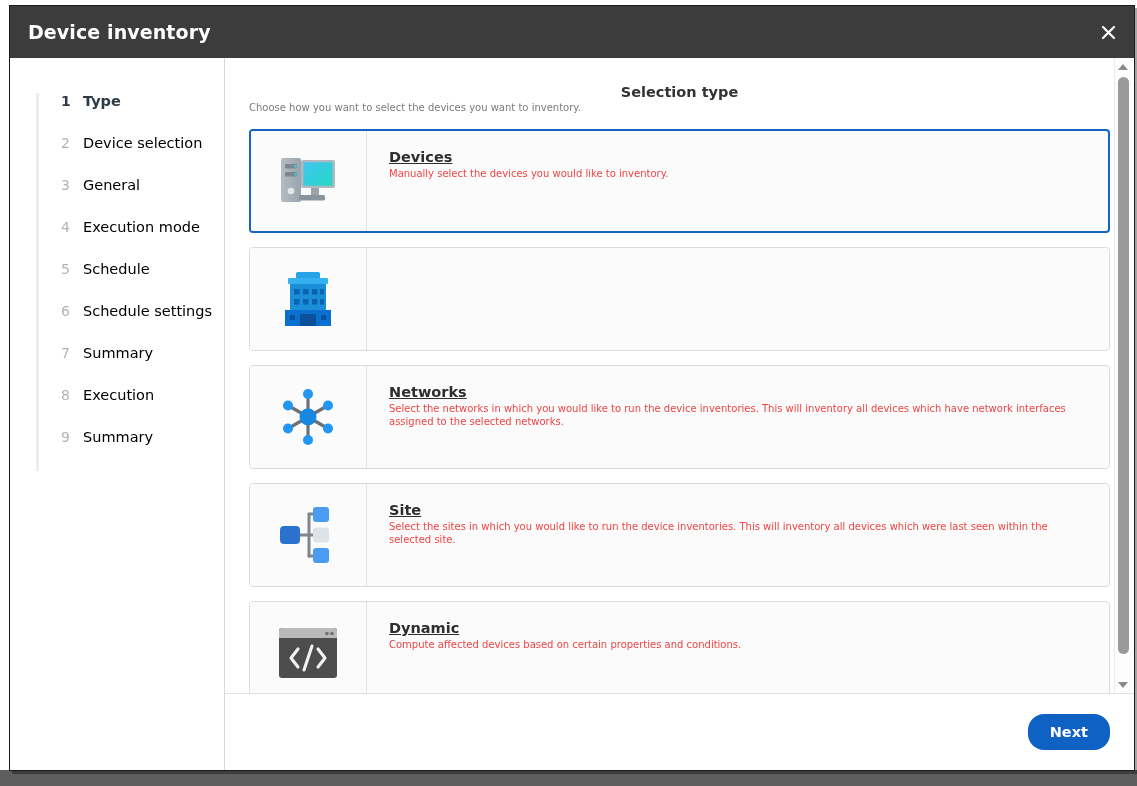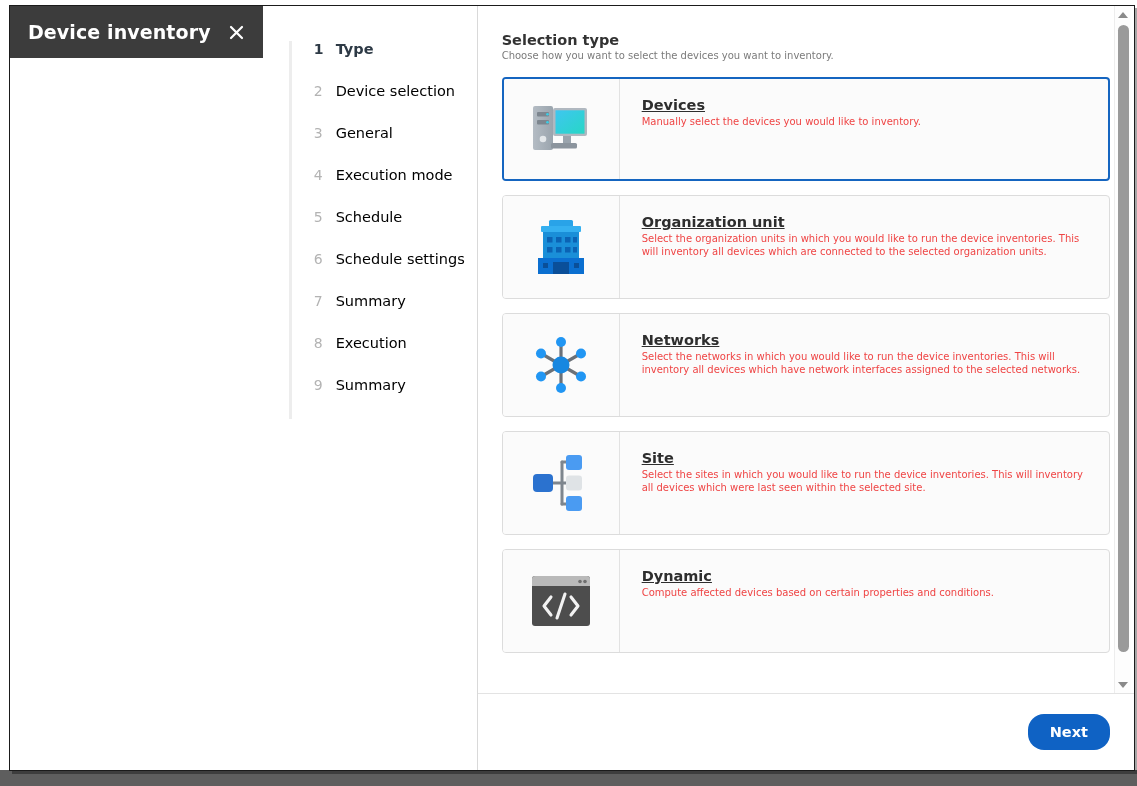--- a/index.html
+++ b/index.html
@@ -27,21 +27,21 @@
 
   
   #dialog {
     position: absolute;
     left: 9px; top: 5px;
     width: 1126px; height: 766px;
     background: #ffffff;
     border: 1px solid #1b1b1b;
     box-shadow: 3px 3px 0 rgba(0,0,0,0.35);
     display: flex;
-    flex-direction: row;
+    flex-direction: column;
   }
 
   
   #titlebar {
     height: 52px;
     min-height: 52px;
     background: #3c3c3c;
     color: #ffffff;
     display: flex;
     align-items: center;
@@ -118,20 +118,21 @@
     min-height: 0;
     overflow: hidden;
     padding: 26px 24px 0 24px;
     position: relative;
   }
   #section-title {
     font-size: 14.5px;
     font-weight: bold;
     color: #333333;
     margin: 0 0 2px 0;
+    text-align: center;
   }
   #section-sub {
     font-size: 10px;
     color: #7b7b7b;
     margin: 0 0 16px 0;
   }
 
   
   .card {
     display: flex;
@@ -348,24 +349,20 @@
                     <rect x="27" y="31" width="5.5" height="5.5"></rect>
           <rect x="36" y="31" width="5.5" height="5.5"></rect>
                     <rect x="44" y="31" width="4" height="5.5"></rect>
         </g>
         <rect x="9" y="42" width="46" height="16" fill="#0b6fd0"></rect>
         <rect x="24" y="46" width="16" height="12" fill="#0a4f99"></rect>
         <rect x="14" y="47" width="5" height="5" fill="#0a4f99"></rect>
         <rect x="45" y="47" width="5" height="5" fill="#0a4f99"></rect>
       </svg>
               </div>
-              <div class="text-cell">
-                <div class="opt-title">Organization unit</div>
-                <div class="opt-desc">Select the organization units in which you would like to run the device inventories. This will inventory all devices which are connected to the selected organization units.</div>
-              </div>
             </div>
             <div class="card">
               <div class="icon-cell">
                 <svg width="64" height="64" viewBox="0 0 64 64" aria-hidden="true">
         <g stroke="#6b7178" stroke-width="3.2" stroke-linecap="round">
           <line x1="32" y1="32" x2="32" y2="10"></line>
           <line x1="32" y1="32" x2="32" y2="54"></line>
           <line x1="32" y1="32" x2="13" y2="21"></line>
           <line x1="32" y1="32" x2="51" y2="21"></line>
           <line x1="32" y1="32" x2="13" y2="43"></line>

